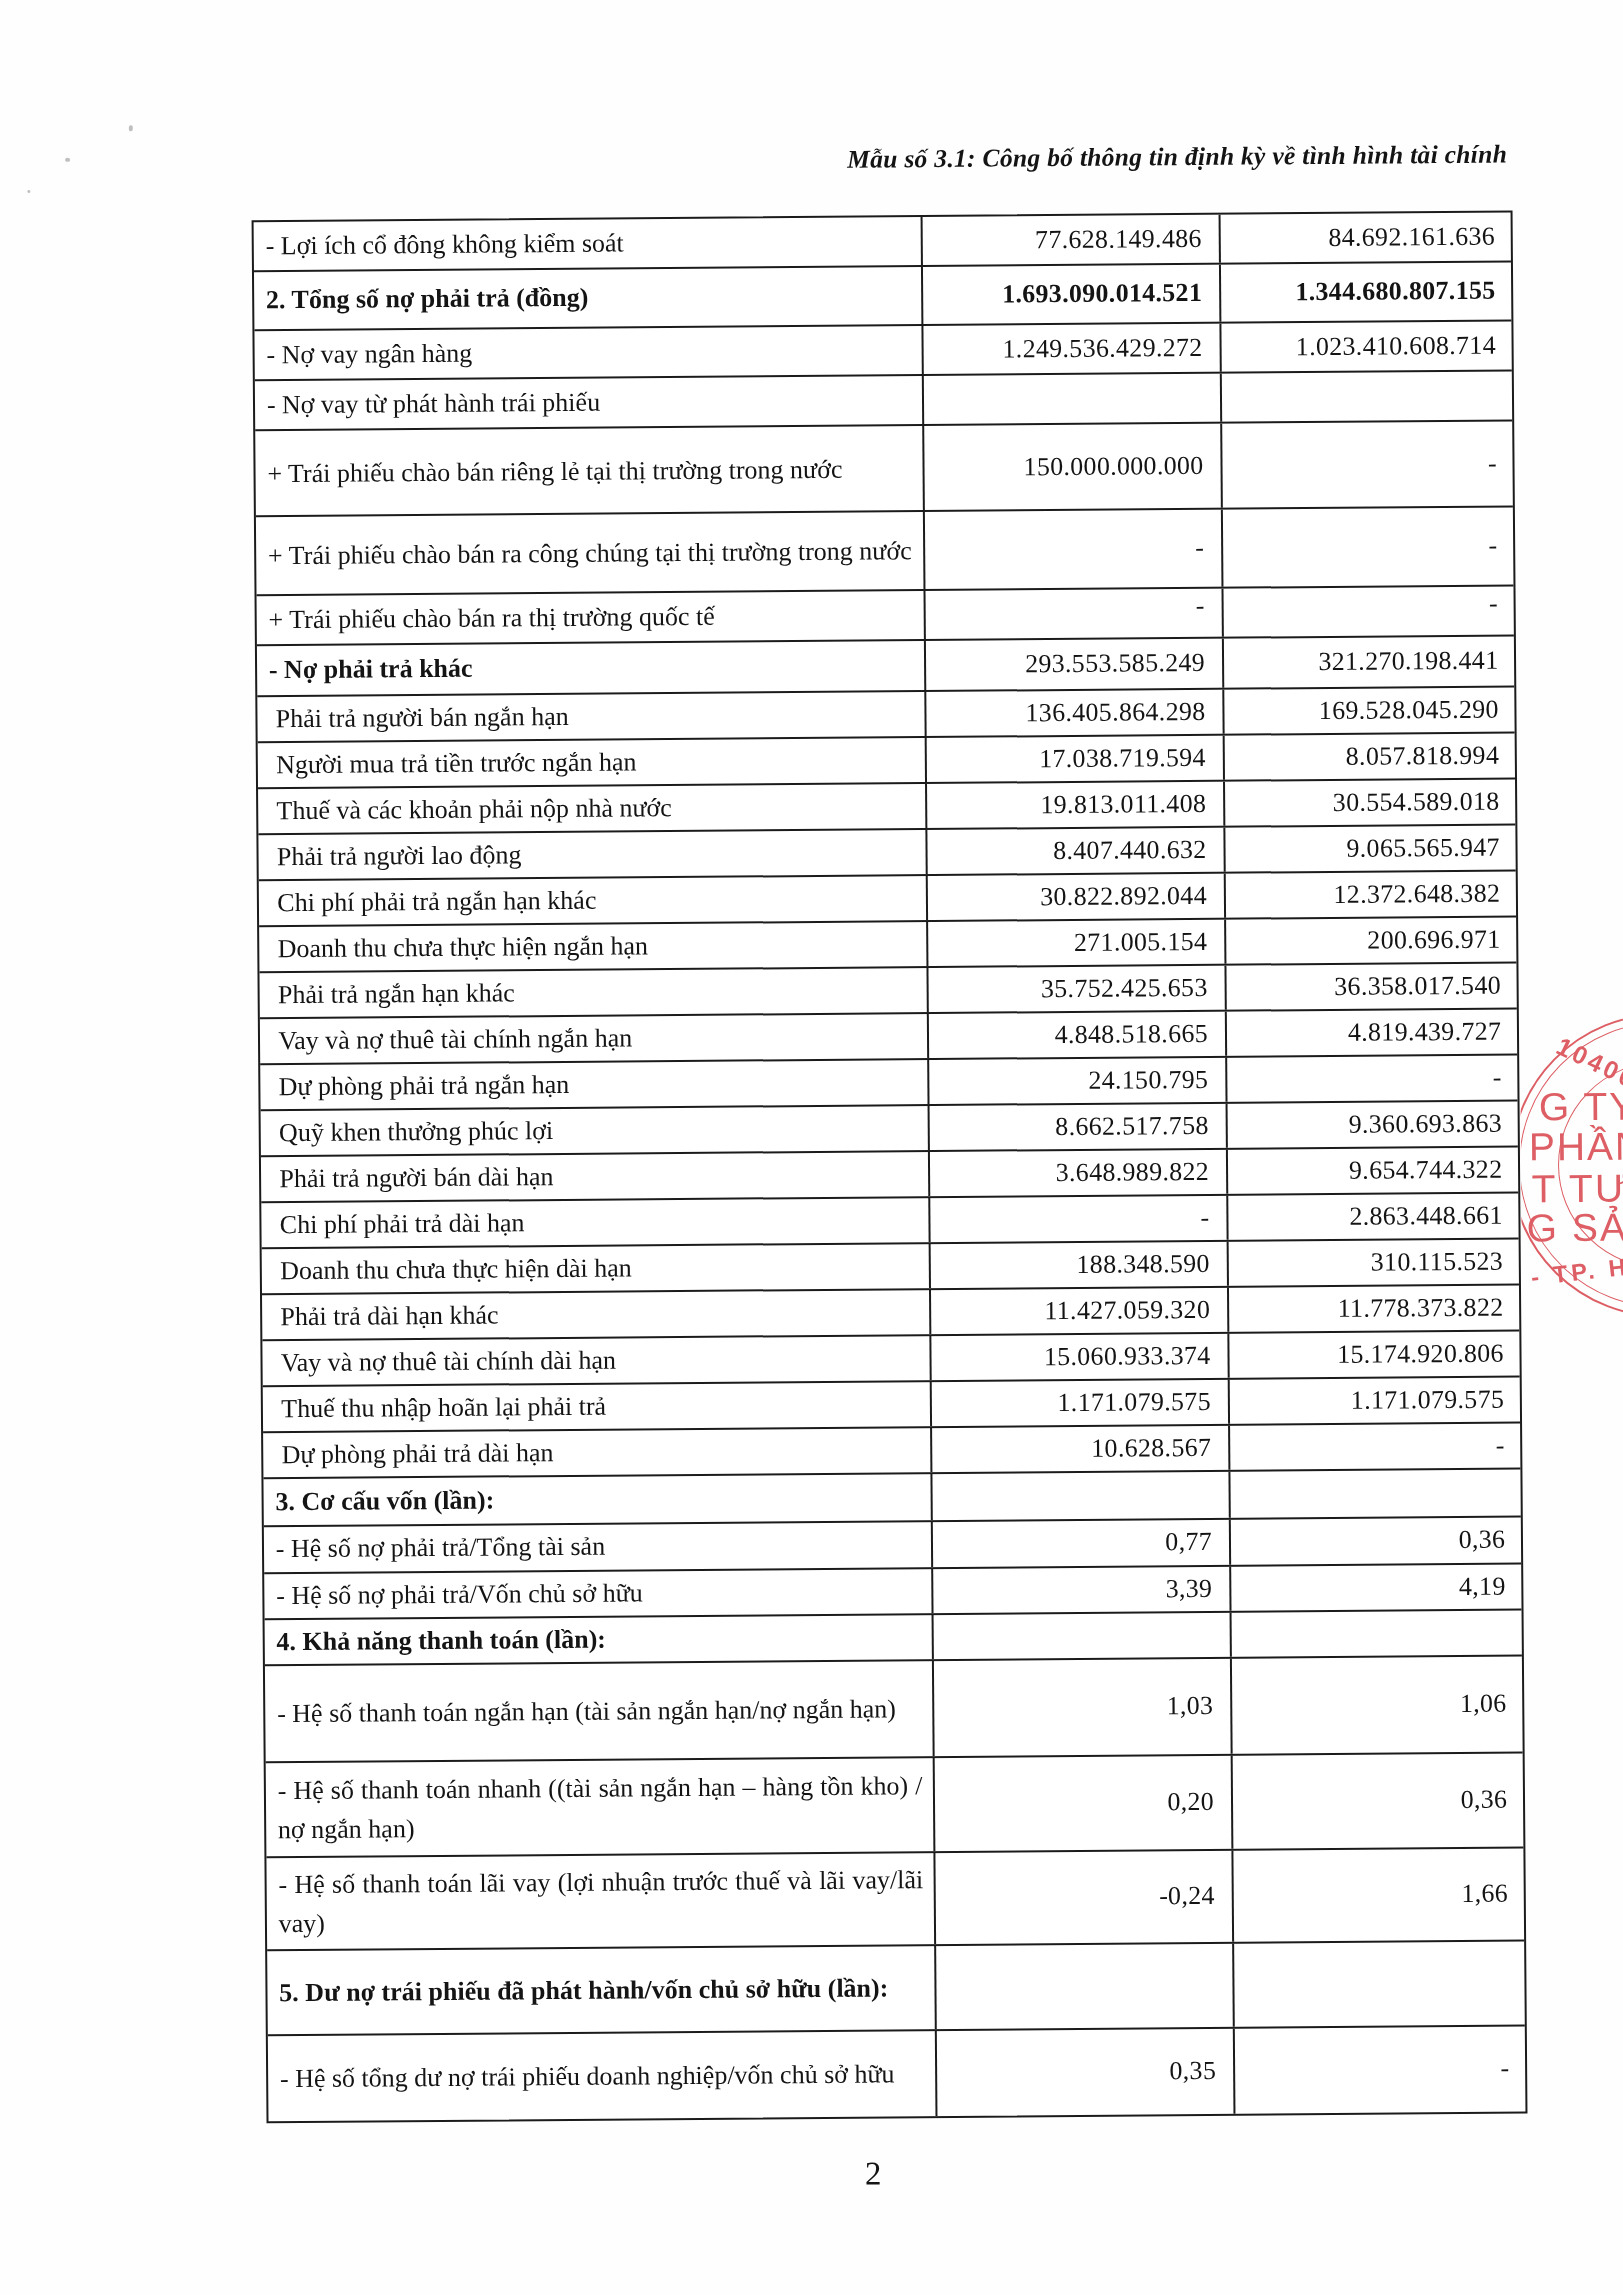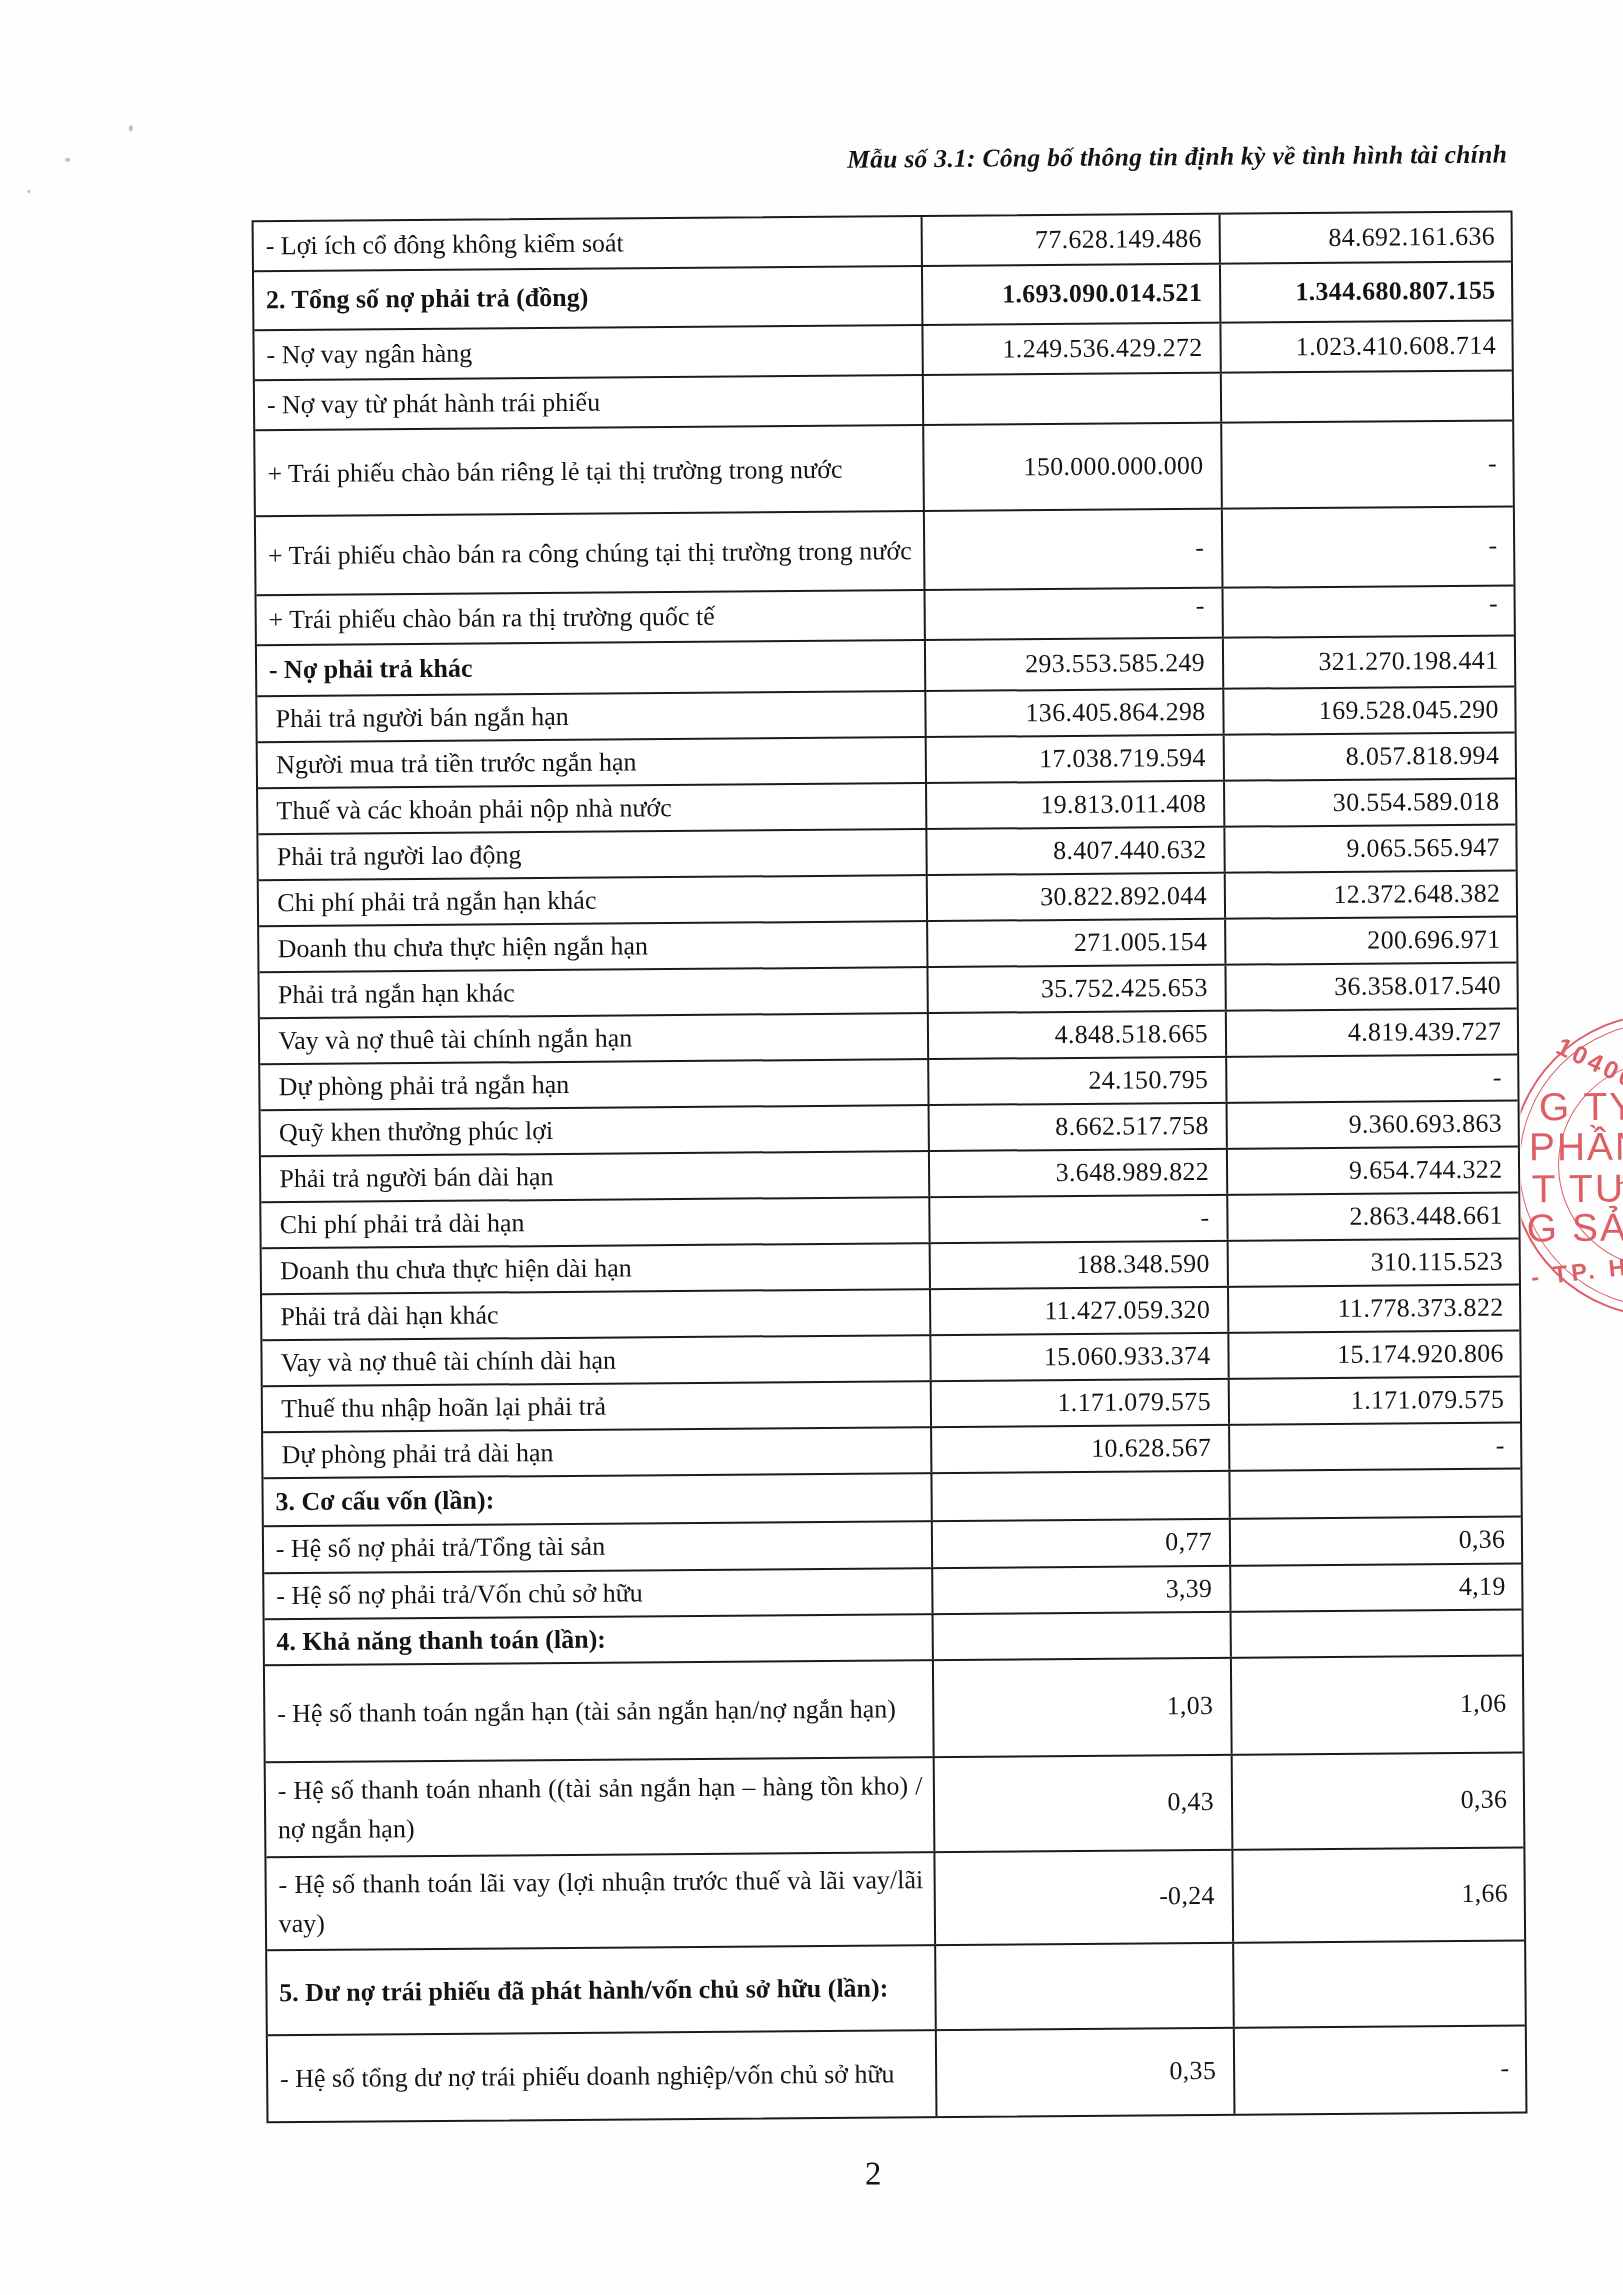--- a/index.html
+++ b/index.html
@@ -442,21 +442,21 @@
           <div class="td c3">
             <span>1,06</span>
           </div>
         </div>
 
       <div class="tr two" style="height:95px">
           <div class="td c1">
             <span>- Hệ số thanh toán nhanh ((tài sản ngắn hạn – hàng tồn kho) / nợ ngắn hạn)</span>
           </div>
           <div class="td c2">
-            <span>0,43</span>
+            <span>0,20</span>
           </div>
           <div class="td c3">
             <span>0,36</span>
           </div>
         </div>
 
       <div class="tr two" style="height:93px">
           <div class="td c1">
             <span>- Hệ số thanh toán lãi vay (lợi nhuận trước thuế và lãi vay/lãi vay)</span>
           </div>

